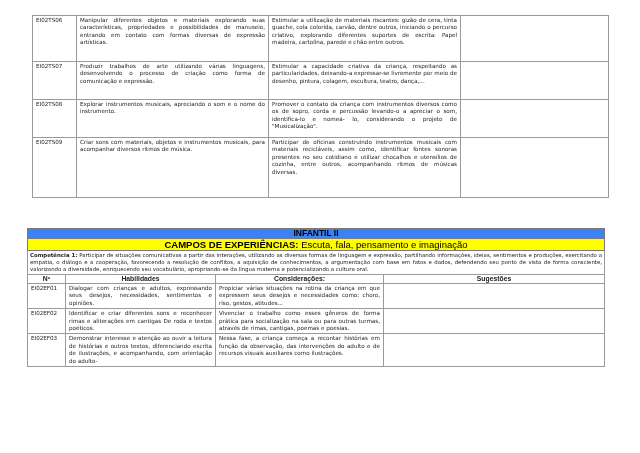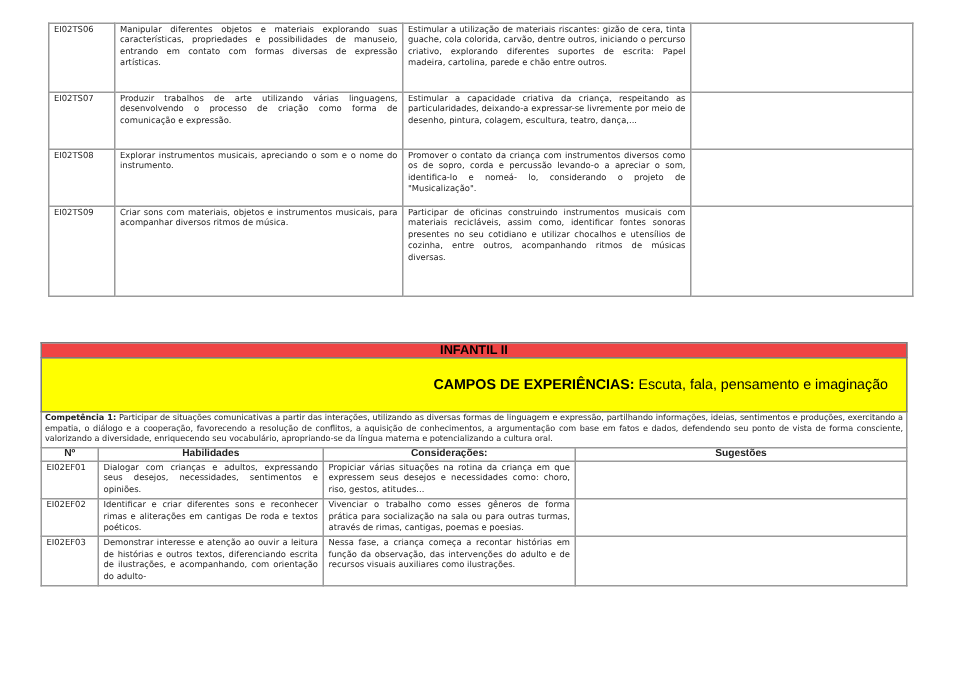--- a/index.html
+++ b/index.html
@@ -6,26 +6,26 @@
   body { width:640px; height:453px; position:relative; overflow:hidden;
          font-family:"Liberation Sans", sans-serif; color:#222; }
   table { border-collapse:collapse; position:absolute; table-layout:fixed; }
   td, th { border:1px solid #9a9a9a; vertical-align:top; padding:1px 3px;
            font-family:"DejaVu Sans", sans-serif; font-size:5.6px; line-height:7.4px; }
   .just { text-align:justify; }
   #top-table { left:32px; top:15px; width:576px; }
   #top-table td.code { font-size:5.6px; }
   #bottom-wrap { position:absolute; left:27px; top:228px; width:577px; }
   #bottom-table { position:static; width:577px; }
-  .band-green { background:#ef4444; color:#000; text-align:center; font-weight:bold;
+  .band-green { background:#3b82f6; color:#000; text-align:center; font-weight:bold;
                 font-family:"Liberation Sans", sans-serif; font-size:8.5px; line-height:9px;
                 padding:0; border:1px solid #7a7a7a; }
-  .band-yellow { background:#ffff00; color:#000; text-align:right;
+  .band-yellow { background:#ffff00; color:#000; text-align:center;
                  font-family:"Liberation Sans", sans-serif; font-size:9.5px; line-height:11px;
-                 padding:12px; border:1px solid #7a7a7a; }
+                 padding:0; border:1px solid #7a7a7a; }
   .band-yellow b { font-weight:bold; }
   .comp { font-size:5.4px; line-height:7px; text-align:justify; padding:1px 2px; }
   .comp b { font-weight:bold; }
   th { font-family:"Liberation Sans", sans-serif; font-weight:bold; font-size:6.8px;
        line-height:8px; text-align:center; padding:0 2px; }
 </style>
 </head>
 <body>
 
 <table id="top-table">

